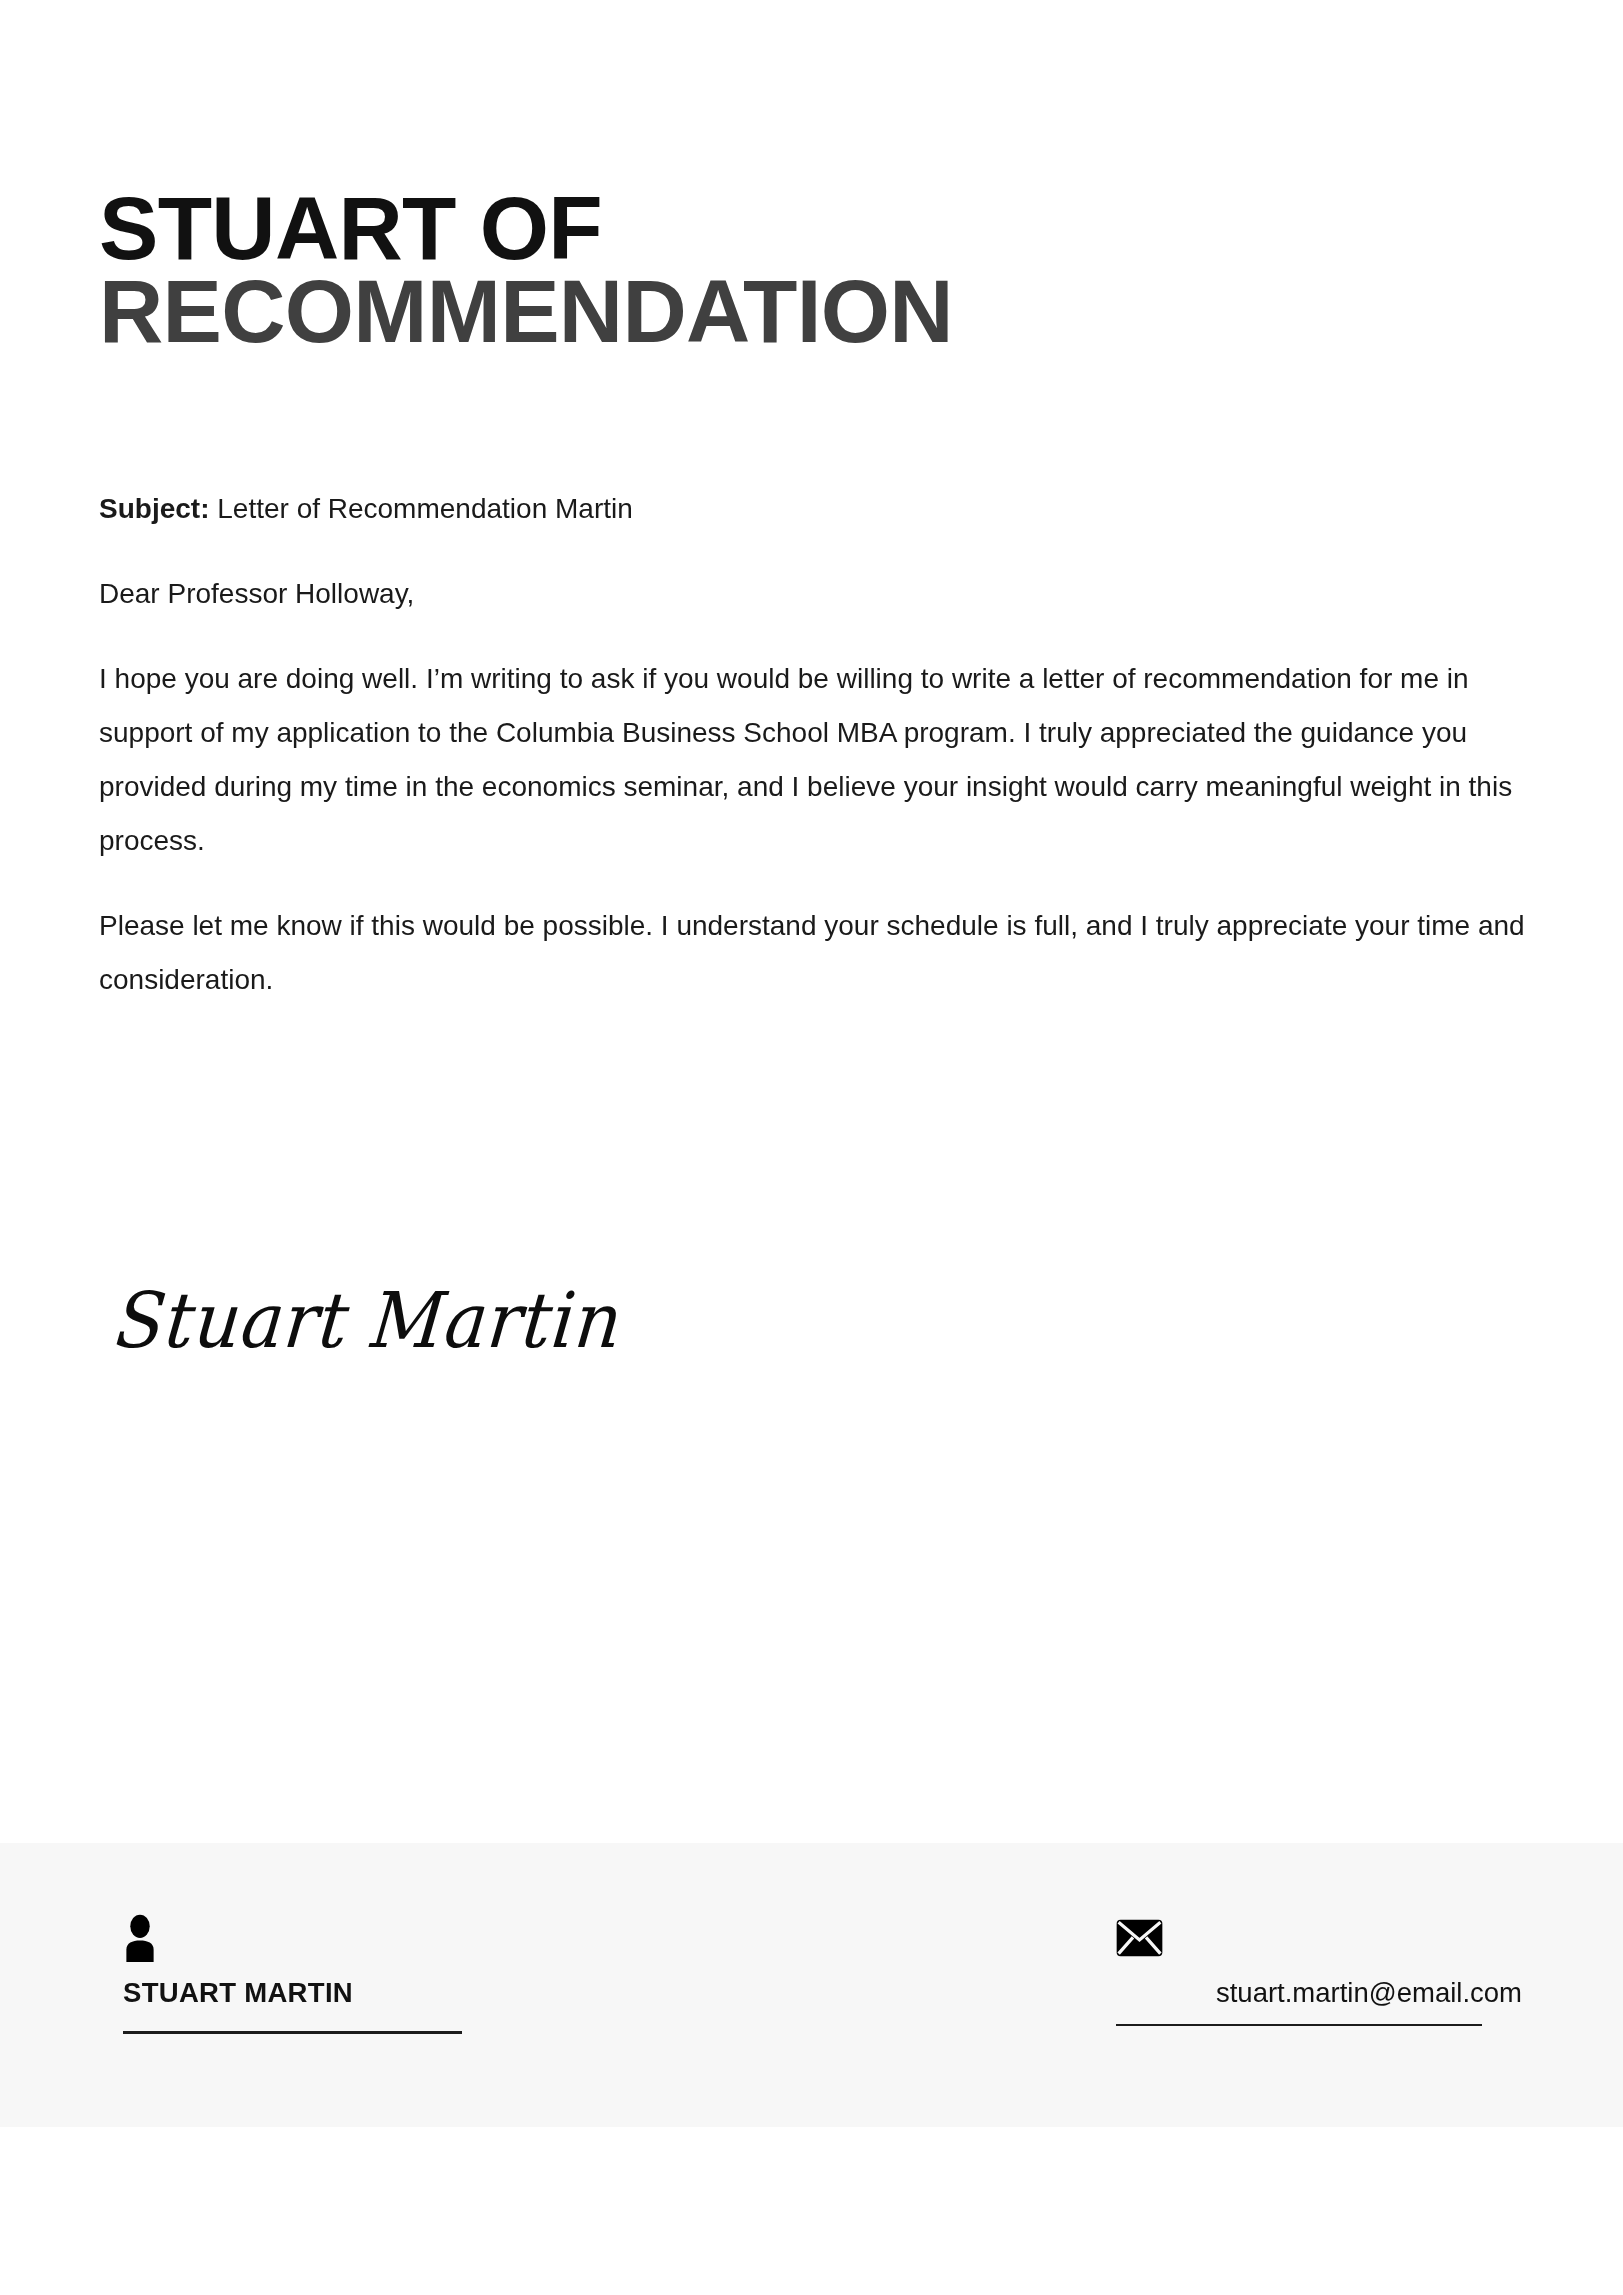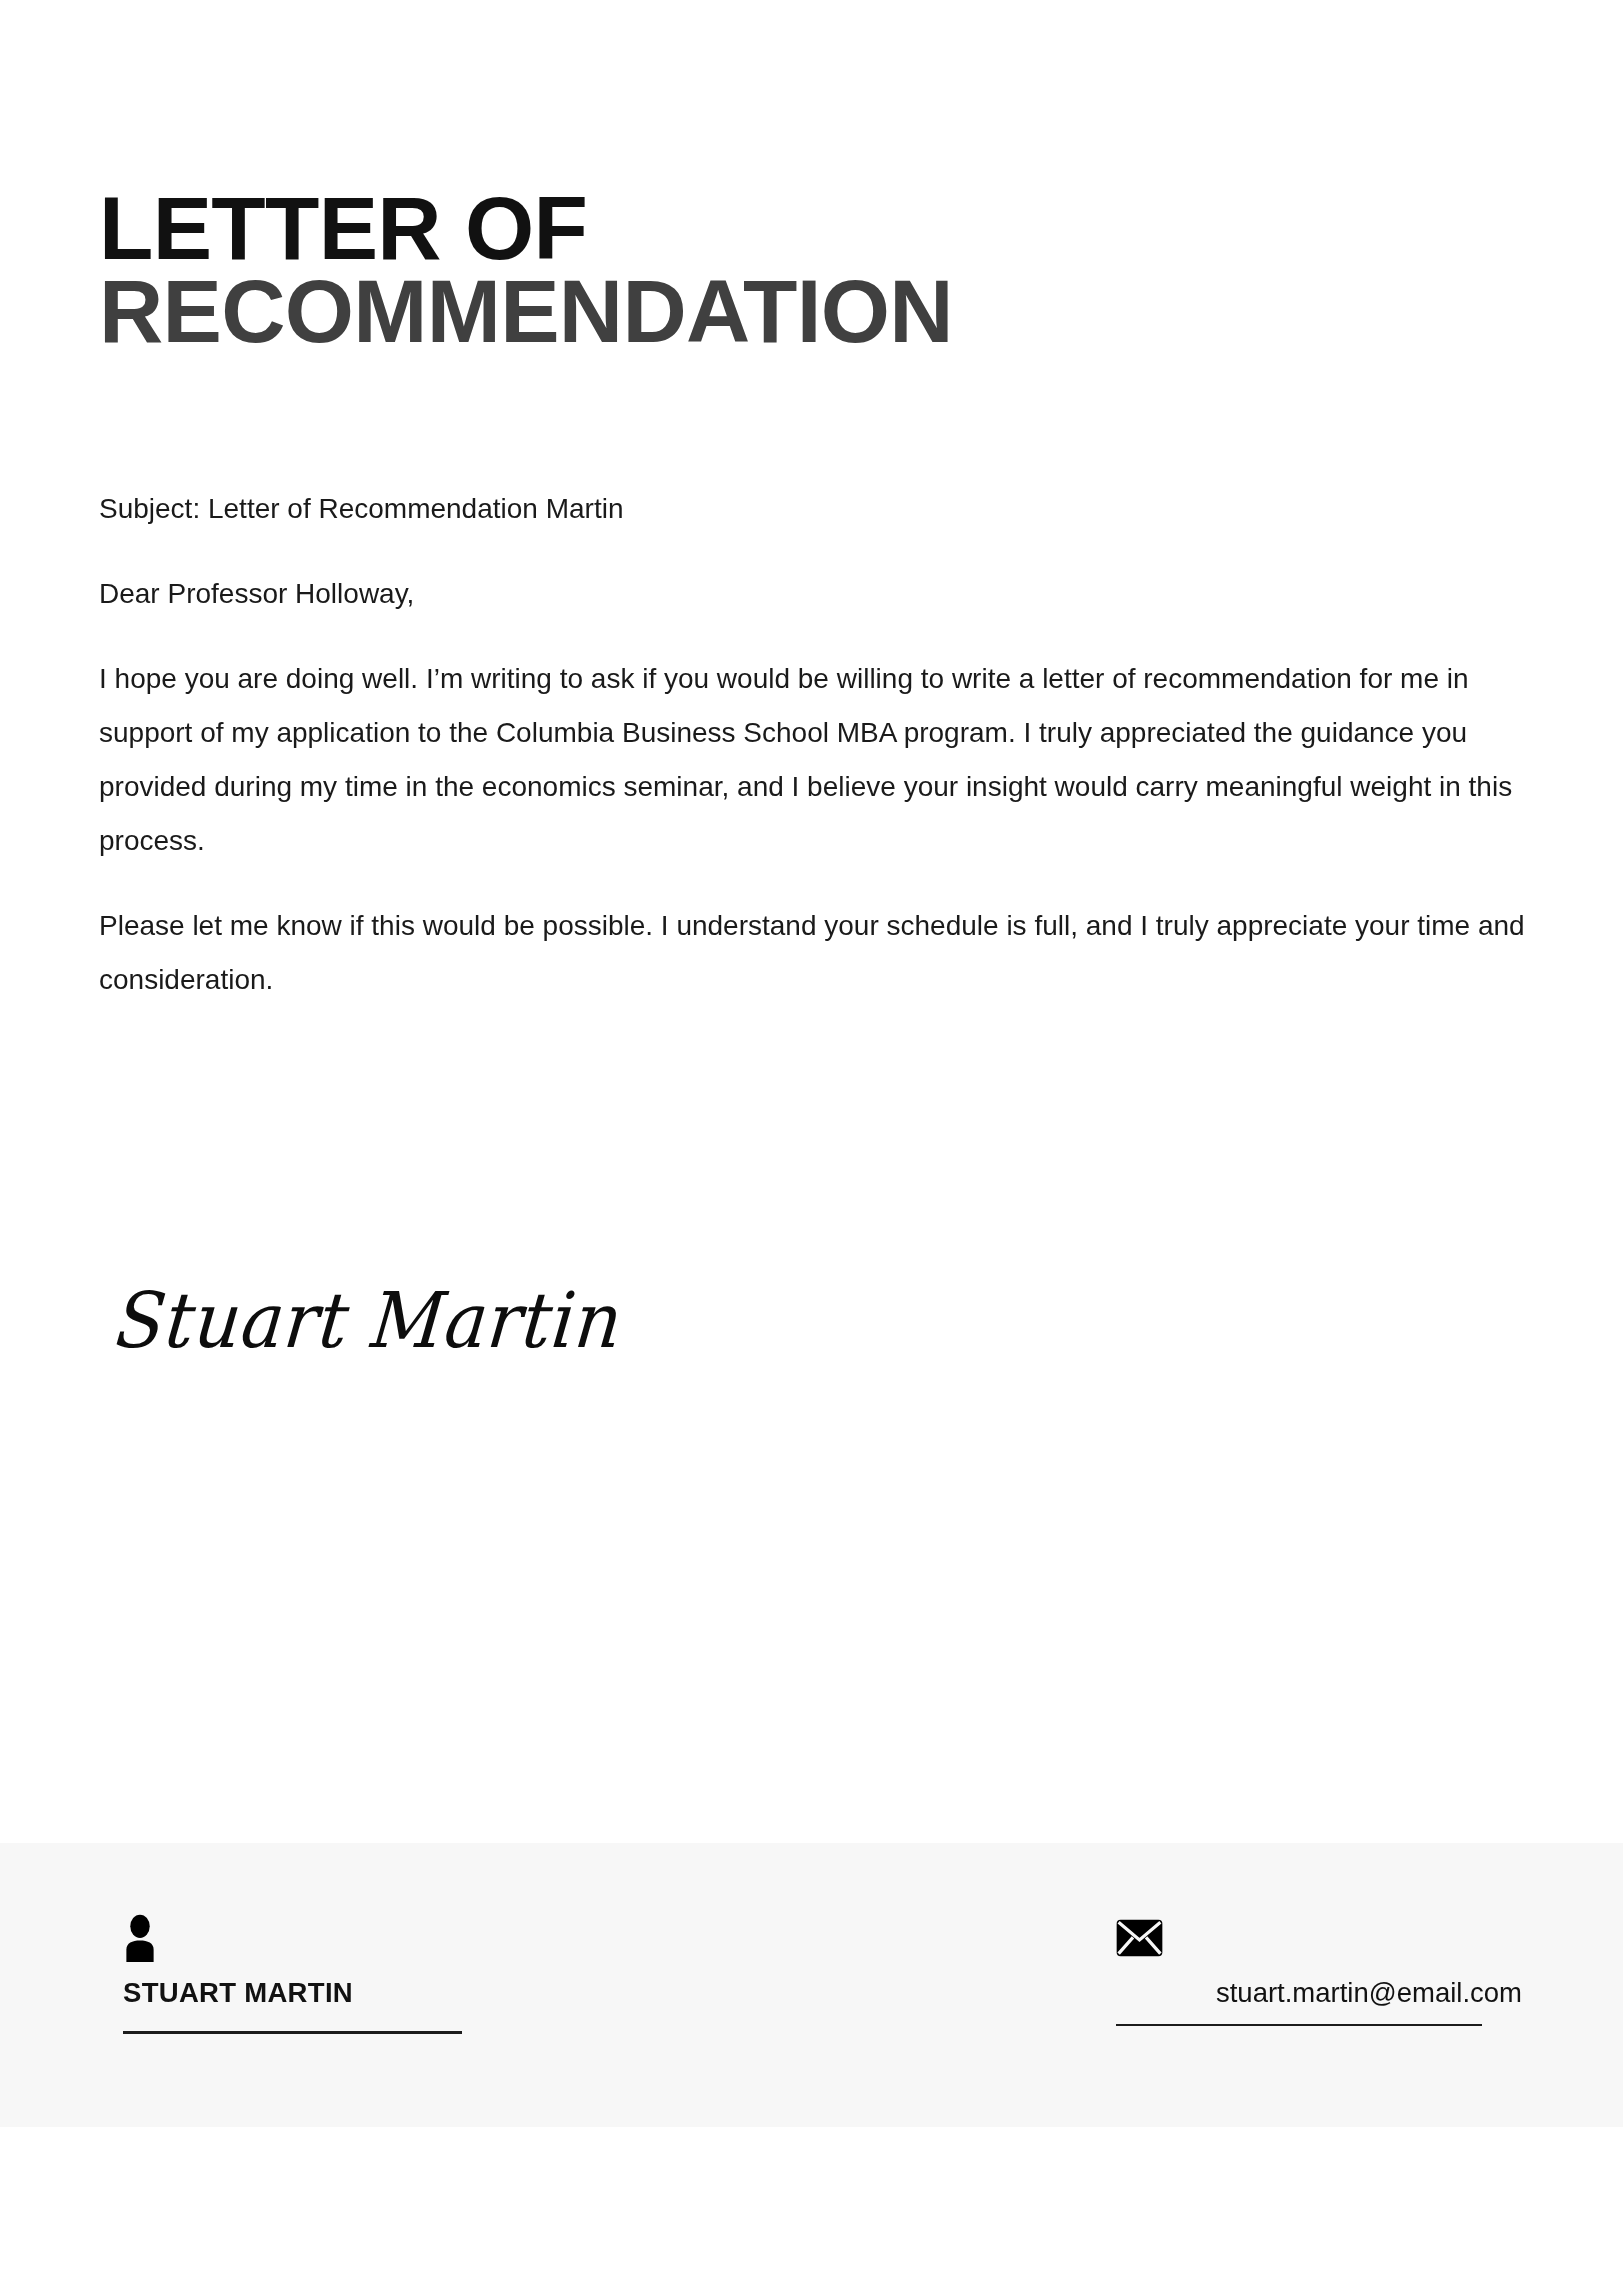--- a/index.html
+++ b/index.html
@@ -49,21 +49,21 @@
     color: #1a1a1a;
     font-size: 28px;
     line-height: 1.93;
   }
 
   .letter-body p {
     margin: 0 0 31px 0;
   }
 
   .subject-label {
-    font-weight: 400;
+    font-weight: 700;
   }
 
   .salutation {
     margin-bottom: 31px;
   }
 
   .signoff {
     margin-bottom: 0;
   }
 
@@ -142,21 +142,21 @@
   .footer-col.c1 .footer-rule { width: 339px; }
   .footer-col.c2 .footer-rule { width: 339px; }
   .footer-col.c3 .footer-rule { width: 366px; margin-top: 14.4px; }
 </style>
 </head>
 <body>
 
 <div id="page">
 
   <div class="title-block">
-    <div class="title-line title-line-1">LETTER OF</div>
+    <div class="title-line title-line-1">STUART OF</div>
     <div class="title-line title-line-2">RECOMMENDATION</div>
   </div>
 
   <div class="letter-body">
 
     <p class="subject-line"><span class="subject-label">Subject:</span><span> Letter of Recommendation Martin</span></p>
 
     <p class="salutation">Dear Professor Holloway,</p>
 
     <p>I hope you are doing well. I’m writing to ask if you would be willing to write a letter of recommendation for me in support of my application to the Columbia Business School MBA program. I truly appreciated the guidance you provided during my time in the economics seminar, and I believe your insight would carry meaningful weight in this process.</p>

